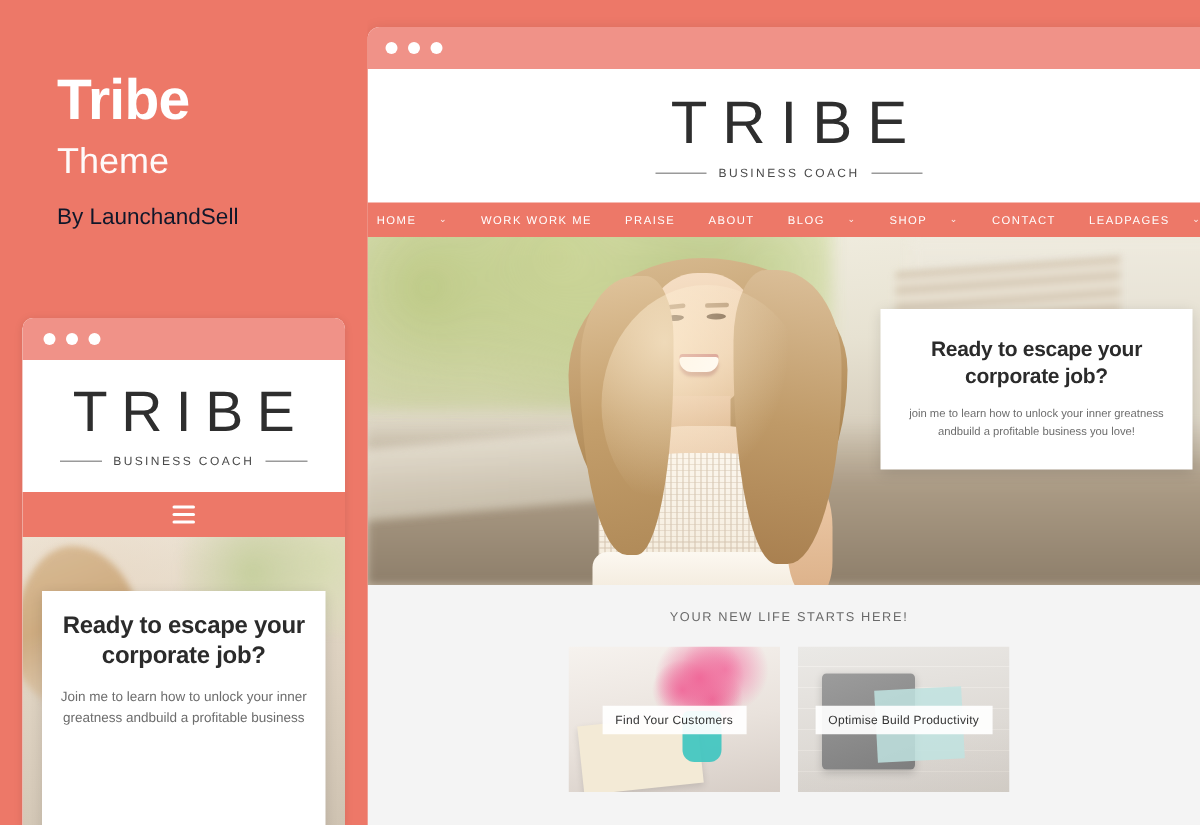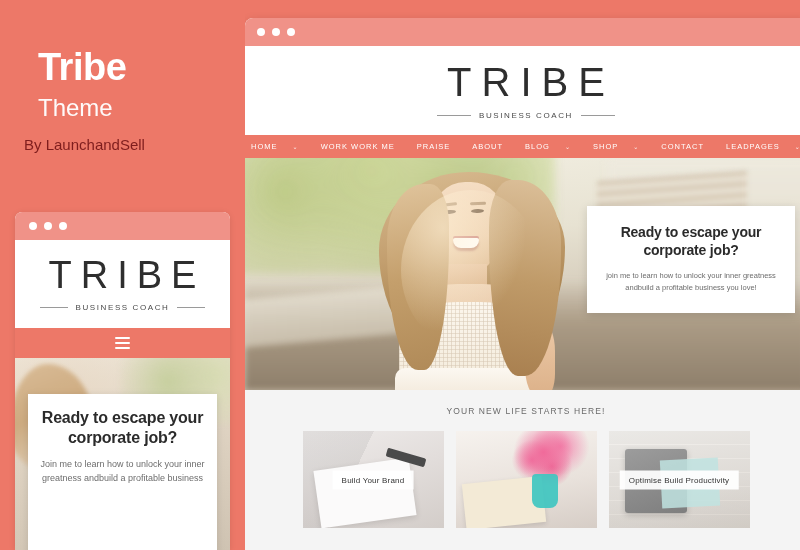--- a/index.html
+++ b/index.html
@@ -21,22 +21,22 @@
     position: absolute; left: 38px; top: 48px;
     font-size: 38px; font-weight: bold; color: #ffffff;
     letter-spacing: -0.5px; line-height: 1;
   }
   .promo-sub {
     position: absolute; left: 38px; top: 96px;
     font-size: 24px; color: #ffffff; font-weight: 300;
     line-height: 1; opacity: .97;
   }
   .promo-author {
-    position: absolute; left: 24px; top: 137px;
-    font-size: 15px; color: #7f1d1d; font-weight: 400;
+    position: absolute; left: 38px; top: 137px;
+    font-size: 15px; color: #0f172a; font-weight: 400;
     line-height: 1;
     text-align: right;
   }
 
   
   .mobile {
     position: absolute; left: 15px; top: 212px;
     width: 215px; height: 338px;
     background: #ffffff;
     border-radius: 7px 7px 0 0;
@@ -459,27 +459,24 @@
     <div class="hero-card">
       <div class="hc-h">Ready to escape your corporate job?</div>
       <div class="hc-p">join me to learn how to unlock your inner greatness andbuild a profitable business you love!</div>
     </div>
   </div>
 
   <div class="features">
     <div class="feat-title">YOUR NEW LIFE STARTS HERE!</div>
     <div class="feat-row">
 
-      <div class="feat-card">
-        <div class="art-desk"></div>
-        <span class="feat-label">Build Your Brand</span>
-      </div>
 
       <div class="feat-card">
         <div class="art-flowers"></div>
+        <span class="feat-label">Find Your Customers</span>
       </div>
 
       <div class="feat-card">
         <div class="art-folder"></div>
         <span class="feat-label">Optimise Build Productivity</span>
       </div>
 
     </div>
   </div>
 </div>

